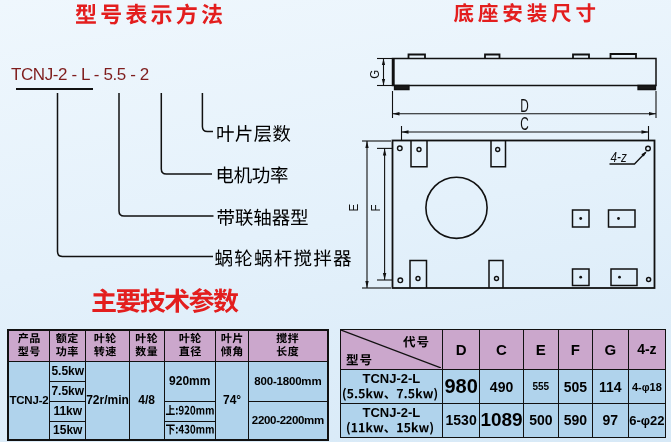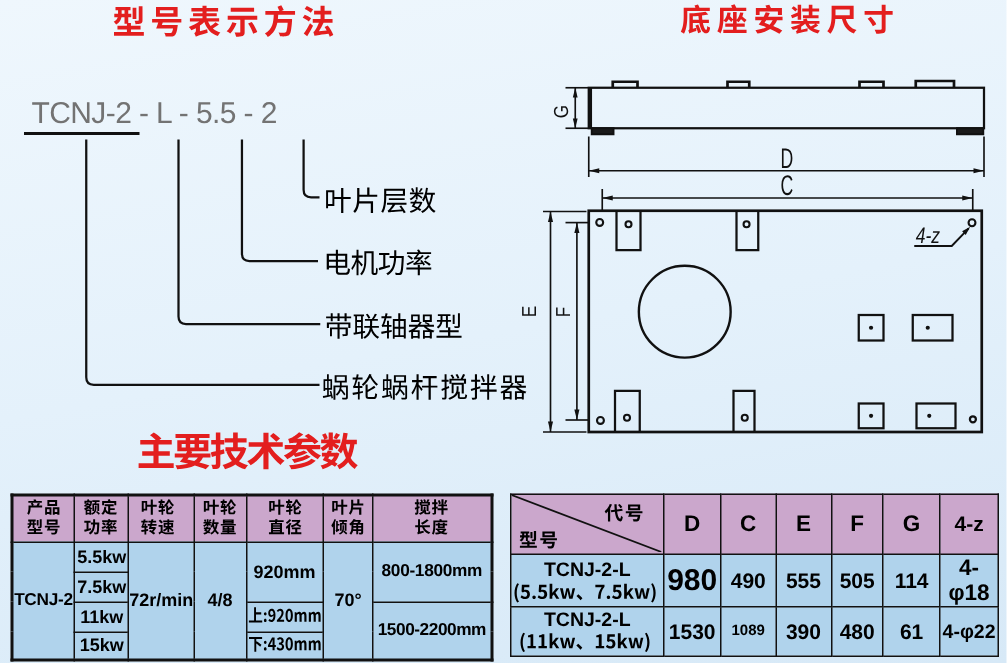--- a/index.html
+++ b/index.html
@@ -7,21 +7,21 @@
 table{border-collapse:collapse}
 td{border:1.2px solid #111;text-align:center;vertical-align:middle;color:#000;font-weight:bold;padding:0}
 .lt td{font-size:12px}
 .hd{background:#cba7cc}
 .bd{background:#b0d3ec}
 </style></head>
 <body>
 
 <div class="abs" style="left:15.5px;top:88px;width:77.5px;height:1.7px;background:#111"></div>
 
-<div class="abs" style="left:21px;top:65px;font-size:20px;color:#737373;letter-spacing:-0.4px;white-space:nowrap"><span>TCNJ-2</span><span> - L - 5.5 - 2</span></div>
+<div class="abs" style="left:11px;top:65px;font-size:17px;color:#7f1d1d;letter-spacing:-0.4px;white-space:nowrap"><span>TCNJ-2</span><span> - L - 5.5 - 2</span></div>
 
 <svg width="671" height="442" viewBox="0 0 671 442" style="position:absolute;left:0;top:0">
 <g>
       <path d="M88.4 5.1V12.6H90.9V5.1ZM92.5 4.1V13.5C92.5 13.7 92.4 13.8 92 13.8C91.7 13.9 90.7 13.9 89.7 13.8C90 14.4 90.3 15.5 90.4 16.1C92 16.1 93.1 16.1 93.9 15.7C94.8 15.3 95 14.7 95 13.5V4.1ZM83 6.9V9.2H81.1V6.9ZM78.3 17.2V19.6H84.6V21.3H76V23.8H95.9V21.3H87.3V19.6H93.7V17.2H87.3V15.4H85.5V11.5H87.5V9.2H85.5V6.9H87V4.6H77V6.9H78.7V9.2H76.2V11.5H78.5C78.1 12.6 77.4 13.7 75.8 14.5C76.2 14.9 77.1 15.9 77.5 16.4C79.7 15.2 80.6 13.4 81 11.5H83V15.8H84.6V17.2Z M106.6 6.9H115.6V8.9H106.6ZM104 4.6V11.2H118.4V4.6ZM101.4 12.6V15H105.5C105.1 16.4 104.5 17.9 104.1 19H115.4C115.1 20.6 114.7 21.5 114.3 21.8C114 22 113.8 22 113.3 22C112.6 22 111 22 109.5 21.8C110 22.5 110.4 23.6 110.4 24.3C111.9 24.4 113.4 24.4 114.2 24.4C115.2 24.3 116 24.1 116.6 23.5C117.4 22.8 118 21.1 118.4 17.7C118.5 17.4 118.5 16.6 118.5 16.6H107.9L108.5 15H120.9V12.6Z M130.6 24.5C131.2 24 132.2 23.7 138.5 21.8C138.4 21.3 138.2 20.2 138.1 19.5L133.3 20.8V17C134.4 16.3 135.3 15.5 136.2 14.6C137.9 19.2 140.6 22.4 145.2 24C145.6 23.2 146.3 22.2 146.9 21.6C144.9 21.1 143.2 20.2 141.9 19C143.2 18.3 144.6 17.3 145.9 16.4L143.7 14.8C142.8 15.6 141.6 16.6 140.4 17.4C139.7 16.4 139.1 15.5 138.7 14.4H146.1V12.1H137.7V10.9H144.5V8.8H137.7V7.6H145.4V5.4H137.7V3.8H135V5.4H127.6V7.6H135V8.8H128.7V10.9H135V12.1H126.6V14.4H132.9C131 15.9 128.3 17.2 125.9 18C126.4 18.5 127.2 19.5 127.6 20.1C128.6 19.8 129.6 19.3 130.6 18.8V20.4C130.6 21.3 130 21.9 129.5 22.1C129.9 22.7 130.4 23.8 130.6 24.5Z M154.9 14.8C154.1 17 152.7 19.4 151.1 20.9C151.8 21.2 153 22 153.5 22.4C155.1 20.8 156.7 18.1 157.7 15.5ZM165.4 15.7C166.8 17.9 168.3 20.7 168.8 22.5L171.5 21.3C170.9 19.4 169.3 16.7 167.8 14.7ZM153.8 5.2V7.8H169.4V5.2ZM151.8 10.5V13.2H160.2V21.3C160.2 21.6 160.1 21.7 159.7 21.7C159.3 21.8 157.7 21.7 156.4 21.7C156.8 22.5 157.2 23.7 157.4 24.5C159.3 24.5 160.7 24.4 161.8 24C162.8 23.6 163.1 22.9 163.1 21.4V13.2H171.5V10.5Z M185 4.5C185.4 5.4 185.9 6.5 186.3 7.3H176.9V9.9H182.5C182.3 14.6 181.9 19.6 176.6 22.4C177.3 22.9 178.1 23.9 178.5 24.6C182.5 22.3 184.1 18.8 184.9 15.1H191.8C191.5 19.1 191.1 21 190.5 21.5C190.2 21.7 189.9 21.8 189.5 21.8C188.8 21.8 187.3 21.8 185.7 21.6C186.2 22.3 186.6 23.4 186.7 24.2C188.2 24.3 189.6 24.3 190.5 24.2C191.5 24.1 192.2 23.9 192.9 23.2C193.8 22.2 194.3 19.7 194.7 13.7C194.7 13.4 194.7 12.6 194.7 12.6H185.3C185.3 11.7 185.4 10.8 185.5 9.9H196.7V7.3H187.6L189.2 6.7C188.8 5.8 188.1 4.5 187.5 3.5Z M203.1 6C204.5 6.6 206.3 7.7 207.2 8.5L208.7 6.3C207.8 5.6 205.9 4.6 204.5 4ZM201.8 11.9C203.2 12.5 205 13.5 205.9 14.3L207.4 12.1C206.4 11.4 204.5 10.4 203.2 9.9ZM202.5 22.4 204.8 24.2C206.1 22.1 207.5 19.6 208.7 17.2L206.7 15.5C205.4 18 203.7 20.8 202.5 22.4ZM209.8 24C210.5 23.6 211.6 23.4 219 22.5C219.4 23.2 219.6 23.9 219.8 24.5L222.2 23.3C221.6 21.5 220 18.9 218.5 17L216.4 18C216.9 18.7 217.4 19.5 217.8 20.3L212.6 20.9C213.7 19.2 214.8 17.2 215.7 15.2H221.7V12.7H216.4V9.6H220.9V7.1H216.4V3.8H213.7V7.1H209.4V9.6H213.7V12.7H208.5V15.2H212.6C211.8 17.4 210.7 19.3 210.3 19.9C209.8 20.7 209.4 21.2 208.9 21.3C209.2 22.1 209.6 23.4 209.8 24Z" fill="#e31e1e"></path>
     </g>
 
 <g>
       <path d="M463.6 17C464.3 18.7 465.1 20.9 465.4 22.2L467.4 21.4C467.1 20.1 466.2 18 465.5 16.4ZM459.5 22.3C459.9 22 460.6 21.7 464.2 20.6C464.2 20.1 464.2 19.2 464.2 18.5L461.9 19.1V15.3H466.2C467 19.3 468.5 22.2 470.7 22.2C472.3 22.2 473.1 21.5 473.4 18.4C472.8 18.2 472 17.7 471.5 17.3C471.4 19.1 471.2 19.9 470.9 19.9C470 19.9 469.2 18 468.6 15.3H472.6V13.1H468.2C468.1 12.2 468.1 11.3 468 10.4C469.5 10.2 470.9 10 472.2 9.7L470.4 7.8C467.8 8.4 463.4 8.8 459.6 8.9V19.1C459.6 19.9 459.1 20.2 458.7 20.4C459.1 20.8 459.4 21.7 459.5 22.3ZM465.9 13.1H461.9V10.8C463.1 10.8 464.4 10.7 465.6 10.6C465.7 11.5 465.8 12.3 465.9 13.1ZM463 3.7C463.2 4.1 463.5 4.6 463.6 5.1H455.8V10.9C455.8 13.9 455.6 18.2 453.9 21.1C454.5 21.4 455.6 22.1 456 22.5C457.9 19.3 458.2 14.2 458.2 10.9V7.3H473.2V5.1H466.3C466.1 4.4 465.7 3.6 465.3 3Z M487.3 3.7C487.6 4.1 487.9 4.6 488.1 5.1H480V10.6C480 13.7 479.9 18 478.2 20.9C478.8 21.2 479.9 21.9 480.3 22.3C481.6 19.9 482.1 16.6 482.3 13.7C482.8 14 483.7 14.7 484 15C484.7 14.4 485.3 13.7 485.8 12.8C486.5 13.4 487.1 14.2 487.5 14.7L488.7 13.2V15.7H483.5V17.8H488.7V19.8H482.2V22H497.7V19.8H491.1V17.8H496.5V15.7H491.1V13.9C491.5 14.2 492 14.7 492.3 14.9C493 14.3 493.5 13.7 494 12.9C494.9 13.6 495.8 14.5 496.3 15L497.7 13.4C497.1 12.8 495.9 11.8 494.9 11C495.2 10.3 495.4 9.4 495.6 8.5L493.4 8.3C493 10.2 492.3 11.9 491.1 13.1V8H488.7V12.9C488.3 12.3 487.4 11.5 486.7 10.8C486.9 10.1 487 9.3 487.1 8.5L484.9 8.3C484.6 10.5 483.8 12.4 482.3 13.6C482.4 12.5 482.4 11.5 482.4 10.7V7.3H497.5V5.1H490.9C490.6 4.4 490.1 3.6 489.7 2.9Z M510.3 3.7C510.5 4.2 510.8 4.8 511 5.4H503.9V10H506.4V7.7H518.6V10H521.3V5.4H514C513.7 4.7 513.2 3.8 512.9 3.1ZM515.1 13.5C514.6 14.6 513.9 15.6 513.1 16.5C511.9 16 510.8 15.6 509.7 15.2C510.1 14.7 510.4 14.1 510.8 13.5ZM505.8 16.3C507.3 16.8 509 17.4 510.7 18.1C508.8 19.1 506.4 19.8 503.6 20.1C504 20.7 504.8 21.8 505 22.4C508.4 21.8 511.2 20.8 513.4 19.3C515.9 20.4 518.1 21.5 519.6 22.5L521.5 20.4C520.1 19.5 517.9 18.4 515.5 17.4C516.5 16.3 517.4 15 518 13.5H521.7V11.1H512.1C512.5 10.3 512.9 9.5 513.2 8.7L510.5 8.1C510.1 9.1 509.6 10.1 509.1 11.1H503.5V13.5H507.8C507.1 14.5 506.5 15.4 505.9 16.2Z M527.7 5.5C528.6 6.1 529.7 7.1 530.2 7.7L531.7 6.2C531.1 5.6 530 4.7 529.1 4.1ZM535.3 13 535.7 14H527.6V15.9H533.8C532 16.9 529.6 17.7 527.2 18.1C527.7 18.5 528.3 19.3 528.6 19.9C529.6 19.6 530.7 19.3 531.7 19V19.3C531.7 20.2 531 20.6 530.5 20.7C530.8 21.1 531.1 22.1 531.2 22.6C531.7 22.3 532.6 22.1 538.4 20.9C538.3 20.4 538.4 19.5 538.5 18.9L534.1 19.8V17.9C535.1 17.3 536 16.7 536.8 15.9C538.4 19.3 541 21.4 545.3 22.3C545.6 21.7 546.2 20.8 546.6 20.3C544.9 20 543.5 19.6 542.3 18.9C543.3 18.4 544.5 17.7 545.5 17L544 15.9H546.3V14H538.4C538.2 13.4 538 12.9 537.7 12.4ZM540.6 17.7C540 17.2 539.6 16.6 539.1 15.9H543.5C542.8 16.5 541.6 17.2 540.6 17.7ZM539.2 3.2V5.6H534.8V7.7H539.2V10.1H535.3V12.2H545.7V10.1H541.6V7.7H546.1V5.6H541.6V3.2ZM527.3 10.2 528.1 12.2C529.2 11.7 530.5 11.2 531.8 10.6V13.1H534.1V3.2H531.8V8.4C530.1 9.1 528.5 9.8 527.3 10.2Z M554.4 3.9V10C554.4 13.3 554.2 17.8 551.5 20.8C552.1 21.1 553.2 22 553.6 22.5C555.9 19.9 556.7 16 556.9 12.6H561.3C562.6 17.4 564.9 20.7 569.3 22.3C569.7 21.6 570.4 20.5 571 20C567.2 18.9 565 16.2 563.9 12.6H569.1V3.9ZM557 6.3H566.5V10.2H557V10Z M578.4 12.5C579.8 14 581.3 16.1 581.9 17.5L584.2 16.1C583.5 14.7 581.9 12.6 580.5 11.2ZM587.8 3.2V7.3H576.4V9.8H587.8V19.2C587.8 19.7 587.6 19.8 587.1 19.8C586.5 19.8 584.8 19.8 583.1 19.8C583.5 20.5 584 21.7 584.2 22.5C586.4 22.5 588 22.4 589.1 22C590.1 21.6 590.4 20.9 590.4 19.2V9.8H595.1V7.3H590.4V3.2Z" fill="#e31e1e"></path>
     </g>
 
@@ -210,34 +210,34 @@
             <path transform="translate(27.2,24.4) scale(1.000,1)" d="M8.3 -9.2C7.4 -8.2 5.8 -7.3 4.3 -6.7C4.7 -6.5 5.2 -5.9 5.4 -5.6C6.8 -6.3 8.5 -7.4 9.6 -8.6ZM0.6 -5.2V-3.9H2.5V-1.1C2.5 -0.6 2.2 -0.4 1.9 -0.2C2.1 0 2.3 0.6 2.4 0.9C2.8 0.7 3.3 0.5 6.3 -0.2C6.3 -0.5 6.2 -1.1 6.2 -1.5L3.8 -1V-3.9H5.2C6.1 -1.6 7.5 -0.1 9.8 0.6C10 0.2 10.4 -0.3 10.7 -0.6C8.7 -1.1 7.3 -2.3 6.6 -3.9H10.4V-5.2H3.8V-9.3H2.5V-5.2Z M15.7 -6.9V-6.2H14.3V-5.1H15.7V-3.4H20.3V-5.1H21.9V-6.2H20.3V-6.9H19V-6.2H17V-6.9ZM19 -5.1V-4.4H17V-5.1ZM19.4 -2C19 -1.6 18.5 -1.3 17.9 -1.1C17.3 -1.3 16.8 -1.6 16.4 -2ZM14.3 -3V-2H15.5L15.1 -1.8C15.5 -1.3 15.9 -0.9 16.4 -0.6C15.6 -0.4 14.7 -0.3 13.8 -0.2C14 0.1 14.2 0.6 14.3 0.9C15.6 0.8 16.8 0.5 17.8 0.2C18.9 0.6 20.1 0.8 21.4 1C21.6 0.6 21.9 0.1 22.2 -0.2C21.2 -0.2 20.2 -0.4 19.4 -0.6C20.2 -1.1 20.9 -1.7 21.4 -2.6L20.5 -3L20.3 -3ZM16.6 -9.1C16.7 -8.9 16.8 -8.6 16.9 -8.4H12.7V-5.5C12.7 -3.8 12.7 -1.3 11.8 0.4C12.1 0.5 12.7 0.8 13 1C13.9 -0.8 14 -3.6 14 -5.5V-7.2H22V-8.4H18.4C18.2 -8.7 18.1 -9.1 17.9 -9.4Z" fill="#000"></path>
           </svg>
         </td>
 </tr>
 <tr style="height:20px">
 <td class="bd" rowspan="4" style="font-size:11.5px;letter-spacing:-0.2px">TCNJ-2</td>
 <td class="bd">5.5kw</td>
 <td class="bd" rowspan="4">72r/min</td>
 <td class="bd" rowspan="4">4/8</td>
 <td class="bd" rowspan="2">920mm</td>
-<td class="bd" rowspan="4">70°</td>
+<td class="bd" rowspan="4">74°</td>
 <td class="bd" rowspan="2" style="font-size:11.5px;letter-spacing:-0.2px;white-space:nowrap">800-1800mm</td>
 </tr>
 <tr style="height:20px">
         <td class="bd">7.5kw</td>
       </tr>
 <tr style="height:20px">
 <td class="bd">11kw</td>
 <td class="bd">
           <svg width="50" height="16" viewBox="0 0 50 16" style="display:block">
             <path transform="translate(0.5,11.5) scale(0.848,1)" d="M4.6 -9.6V-0.9H0.5V0.5H11V-0.9H6.1V-4.9H10.2V-6.3H6.1V-9.6Z M13.4 -4.2C14 -4.2 14.4 -4.7 14.4 -5.3C14.4 -5.9 14 -6.4 13.4 -6.4C12.8 -6.4 12.3 -5.9 12.3 -5.3C12.3 -4.7 12.8 -4.2 13.4 -4.2ZM13.4 0.2C14 0.2 14.4 -0.3 14.4 -0.9C14.4 -1.6 14 -2 13.4 -2C12.8 -2 12.3 -1.6 12.3 -0.9C12.3 -0.3 12.8 0.2 13.4 0.2Z M18.2 0.2C19.9 0.2 21.4 -1.2 21.4 -4.5C21.4 -7.4 20 -8.7 18.4 -8.7C16.9 -8.7 15.7 -7.6 15.7 -5.8C15.7 -4 16.7 -3.2 18.1 -3.2C18.7 -3.2 19.4 -3.5 19.9 -4.1C19.8 -1.9 19 -1.2 18.1 -1.2C17.6 -1.2 17 -1.5 16.7 -1.8L15.8 -0.8C16.3 -0.3 17.1 0.2 18.2 0.2ZM19.9 -5.3C19.4 -4.6 18.9 -4.4 18.5 -4.4C17.7 -4.4 17.2 -4.8 17.2 -5.8C17.2 -6.9 17.8 -7.4 18.4 -7.4C19.1 -7.4 19.7 -6.8 19.9 -5.3Z M22.5 0H28.2V-1.4H26.4C26 -1.4 25.4 -1.4 25 -1.3C26.5 -2.9 27.8 -4.5 27.8 -6C27.8 -7.6 26.7 -8.7 25.1 -8.7C24 -8.7 23.2 -8.2 22.4 -7.4L23.4 -6.5C23.8 -6.9 24.3 -7.3 24.9 -7.3C25.7 -7.3 26.2 -6.8 26.2 -6C26.2 -4.6 24.8 -3 22.5 -1Z M32.2 0.2C33.9 0.2 35.1 -1.4 35.1 -4.3C35.1 -7.2 33.9 -8.7 32.2 -8.7C30.5 -8.7 29.3 -7.2 29.3 -4.3C29.3 -1.4 30.5 0.2 32.2 0.2ZM32.2 -1.2C31.5 -1.2 30.9 -1.9 30.9 -4.3C30.9 -6.7 31.5 -7.4 32.2 -7.4C32.9 -7.4 33.5 -6.7 33.5 -4.3C33.5 -1.9 32.9 -1.2 32.2 -1.2Z M36.5 0H38.2V-4.4C38.6 -4.9 39.1 -5.2 39.4 -5.2C40 -5.2 40.3 -4.8 40.3 -3.8V0H42V-4.4C42.5 -4.9 42.9 -5.2 43.3 -5.2C43.9 -5.2 44.1 -4.8 44.1 -3.8V0H45.8V-4C45.8 -5.6 45.2 -6.6 43.8 -6.6C43 -6.6 42.4 -6.1 41.8 -5.5C41.5 -6.2 40.9 -6.6 40 -6.6C39.2 -6.6 38.6 -6.1 38 -5.6H38L37.9 -6.4H36.5Z M47.6 0H49.3V-4.4C49.7 -4.9 50.1 -5.2 50.5 -5.2C51.1 -5.2 51.4 -4.8 51.4 -3.8V0H53.1V-4.4C53.6 -4.9 54 -5.2 54.3 -5.2C54.9 -5.2 55.2 -4.8 55.2 -3.8V0H56.9V-4C56.9 -5.6 56.3 -6.6 54.9 -6.6C54.1 -6.6 53.5 -6.1 52.9 -5.5C52.6 -6.2 52 -6.6 51.1 -6.6C50.3 -6.6 49.7 -6.1 49.1 -5.6H49.1L49 -6.4H47.6Z" fill="#000"></path>
           </svg>
         </td>
-<td class="bd" rowspan="2" style="font-size:11.5px;letter-spacing:-0.3px;white-space:nowrap">1500-2200mm</td>
+<td class="bd" rowspan="2" style="font-size:11.5px;letter-spacing:-0.3px;white-space:nowrap">2200-2200mm</td>
 </tr>
 <tr>
         <td class="bd">15kw</td>
 <td class="bd">
           <svg width="50" height="16" viewBox="0 0 50 16" style="display:block">
             <path transform="translate(0.5,11.5) scale(0.848,1)" d="M0.6 -8.9V-7.5H4.8V1H6.3V-4.5C7.4 -3.8 8.7 -3 9.4 -2.4L10.4 -3.6C9.5 -4.4 7.8 -5.4 6.5 -6L6.3 -5.7V-7.5H10.9V-8.9Z M13.4 -4.2C14 -4.2 14.4 -4.7 14.4 -5.3C14.4 -5.9 14 -6.4 13.4 -6.4C12.8 -6.4 12.3 -5.9 12.3 -5.3C12.3 -4.7 12.8 -4.2 13.4 -4.2ZM13.4 0.2C14 0.2 14.4 -0.3 14.4 -0.9C14.4 -1.6 14 -2 13.4 -2C12.8 -2 12.3 -1.6 12.3 -0.9C12.3 -0.3 12.8 0.2 13.4 0.2Z M19.1 0H20.7V-2.2H21.7V-3.5H20.7V-8.5H18.7L15.5 -3.4V-2.2H19.1ZM19.1 -3.5H17.1L18.4 -5.6C18.7 -6.1 18.9 -6.5 19.1 -7H19.2C19.1 -6.5 19.1 -5.7 19.1 -5.2Z M25.2 0.2C26.8 0.2 28.2 -0.7 28.2 -2.3C28.2 -3.4 27.4 -4.1 26.5 -4.4V-4.5C27.4 -4.8 27.9 -5.5 27.9 -6.4C27.9 -7.9 26.8 -8.7 25.1 -8.7C24.1 -8.7 23.3 -8.3 22.6 -7.6L23.4 -6.6C23.9 -7.1 24.4 -7.3 25 -7.3C25.8 -7.3 26.2 -6.9 26.2 -6.3C26.2 -5.5 25.7 -5 24.1 -5V-3.8C26 -3.8 26.5 -3.2 26.5 -2.4C26.5 -1.6 25.9 -1.2 25 -1.2C24.2 -1.2 23.6 -1.6 23.1 -2.1L22.3 -1C22.9 -0.3 23.8 0.2 25.2 0.2Z M32.2 0.2C33.9 0.2 35.1 -1.4 35.1 -4.3C35.1 -7.2 33.9 -8.7 32.2 -8.7C30.5 -8.7 29.3 -7.2 29.3 -4.3C29.3 -1.4 30.5 0.2 32.2 0.2ZM32.2 -1.2C31.5 -1.2 30.9 -1.9 30.9 -4.3C30.9 -6.7 31.5 -7.4 32.2 -7.4C32.9 -7.4 33.5 -6.7 33.5 -4.3C33.5 -1.9 32.9 -1.2 32.2 -1.2Z M36.5 0H38.2V-4.4C38.6 -4.9 39.1 -5.2 39.4 -5.2C40 -5.2 40.3 -4.8 40.3 -3.8V0H42V-4.4C42.5 -4.9 42.9 -5.2 43.3 -5.2C43.9 -5.2 44.1 -4.8 44.1 -3.8V0H45.8V-4C45.8 -5.6 45.2 -6.6 43.8 -6.6C43 -6.6 42.4 -6.1 41.8 -5.5C41.5 -6.2 40.9 -6.6 40 -6.6C39.2 -6.6 38.6 -6.1 38 -5.6H38L37.9 -6.4H36.5Z M47.6 0H49.3V-4.4C49.7 -4.9 50.1 -5.2 50.5 -5.2C51.1 -5.2 51.4 -4.8 51.4 -3.8V0H53.1V-4.4C53.6 -4.9 54 -5.2 54.3 -5.2C54.9 -5.2 55.2 -4.8 55.2 -3.8V0H56.9V-4C56.9 -5.6 56.3 -6.6 54.9 -6.6C54.1 -6.6 53.5 -6.1 52.9 -5.5C52.6 -6.2 52 -6.6 51.1 -6.6C50.3 -6.6 49.7 -6.1 49.1 -5.6H49.1L49 -6.4H47.6Z" fill="#000"></path>
           </svg>
         </td>
       </tr>
 </tbody>
@@ -272,29 +272,29 @@
 <td class="hd" style="font-size:15px">F</td>
 <td class="hd" style="font-size:15px">G</td>
 <td class="hd" style="font-size:14px">4-z</td>
 </tr>
 <tr style="height:34px">
 <td class="bd" style="font-size:13px;line-height:16px">TCNJ-2-L<br><svg width="98" height="15" viewBox="0 0 98 15" style="display:block">
             <path transform="translate(0.9,11.2) scale(1.000,1)" d="M2.9 2.5 4.1 2C3 0.2 2.6 -1.9 2.6 -3.9C2.6 -6 3 -8.1 4.1 -9.9L2.9 -10.4C1.8 -8.5 1.1 -6.4 1.1 -3.9C1.1 -1.4 1.8 0.6 2.9 2.5Z M8.2 0.2C9.9 0.2 11.4 -1 11.4 -3.1C11.4 -5.1 10.1 -6 8.6 -6C8.1 -6 7.8 -5.9 7.5 -5.8L7.6 -7.7H11V-9.3H6L5.8 -4.8L6.6 -4.2C7.2 -4.6 7.5 -4.7 8 -4.7C8.9 -4.7 9.6 -4.1 9.6 -3C9.6 -1.9 8.9 -1.3 7.9 -1.3C7.1 -1.3 6.4 -1.8 5.9 -2.3L5.1 -1.1C5.8 -0.4 6.7 0.2 8.2 0.2Z M14.1 0.2C14.8 0.2 15.3 -0.4 15.3 -1C15.3 -1.7 14.8 -2.2 14.1 -2.2C13.5 -2.2 13 -1.7 13 -1C13 -0.4 13.5 0.2 14.1 0.2Z M19.6 0.2C21.3 0.2 22.9 -1 22.9 -3.1C22.9 -5.1 21.6 -6 20 -6C19.6 -6 19.2 -5.9 18.9 -5.8L19.1 -7.7H22.4V-9.3H17.5L17.2 -4.8L18.1 -4.2C18.6 -4.6 18.9 -4.7 19.5 -4.7C20.4 -4.7 21 -4.1 21 -3C21 -1.9 20.3 -1.3 19.4 -1.3C18.5 -1.3 17.9 -1.8 17.3 -2.3L16.5 -1.1C17.2 -0.4 18.2 0.2 19.6 0.2Z M24.5 0H26.3V-1.8L27.3 -2.9L29 0H31L28.4 -4.1L30.8 -7H28.8L26.4 -4H26.3V-10H24.5Z M33.2 0H35.3L36.1 -3.1C36.2 -3.7 36.3 -4.4 36.4 -5.1H36.5C36.6 -4.4 36.8 -3.7 36.9 -3.1L37.6 0H39.8L41.5 -7H39.8L39.1 -3.6C38.9 -2.9 38.8 -2.2 38.7 -1.5H38.7C38.5 -2.2 38.4 -2.9 38.2 -3.6L37.3 -7H35.7L34.9 -3.6C34.7 -2.9 34.6 -2.2 34.4 -1.5H34.4C34.2 -2.2 34.2 -2.9 34 -3.6L33.3 -7H31.4Z M45.1 0.9 46.4 -0.3C45.8 -1.1 44.6 -2.3 43.7 -3L42.4 -1.9C43.2 -1.2 44.3 -0.1 45.1 0.9Z M56.7 0H58.5C58.7 -3.6 59 -5.5 61.1 -8.1V-9.3H55V-7.7H59.2C57.4 -5.3 56.9 -3.2 56.7 0Z M63.8 0.2C64.4 0.2 64.9 -0.4 64.9 -1C64.9 -1.7 64.4 -2.2 63.8 -2.2C63.1 -2.2 62.6 -1.7 62.6 -1C62.6 -0.4 63.1 0.2 63.8 0.2Z M69.3 0.2C71 0.2 72.5 -1 72.5 -3.1C72.5 -5.1 71.2 -6 69.7 -6C69.2 -6 68.9 -5.9 68.5 -5.8L68.7 -7.7H72.1V-9.3H67.1L66.9 -4.8L67.7 -4.2C68.3 -4.6 68.6 -4.7 69.1 -4.7C70 -4.7 70.7 -4.1 70.7 -3C70.7 -1.9 70 -1.3 69 -1.3C68.2 -1.3 67.5 -1.8 67 -2.3L66.1 -1.1C66.8 -0.4 67.8 0.2 69.3 0.2Z M74.2 0H76V-1.8L77 -2.9L78.7 0H80.7L78 -4.1L80.4 -7H78.4L76 -4H76V-10H74.2Z M82.9 0H85L85.7 -3.1C85.8 -3.7 86 -4.4 86.1 -5.1H86.1C86.3 -4.4 86.4 -3.7 86.5 -3.1L87.3 0H89.5L91.2 -7H89.5L88.7 -3.6C88.6 -2.9 88.5 -2.2 88.4 -1.5H88.3C88.1 -2.2 88 -2.9 87.9 -3.6L87 -7H85.4L84.5 -3.6C84.3 -2.9 84.2 -2.2 84.1 -1.5H84C83.9 -2.2 83.8 -2.9 83.7 -3.6L82.9 -7H81.1Z M93.3 2.5C94.5 0.6 95.2 -1.4 95.2 -3.9C95.2 -6.4 94.5 -8.5 93.3 -10.4L92.2 -9.9C93.2 -8.1 93.7 -6 93.7 -3.9C93.7 -1.9 93.2 0.2 92.2 2Z" fill="#000"></path>
           </svg></td>
 <td class="bd" style="font-size:20px">980</td>
 <td class="bd" style="font-size:14px">490</td>
-<td class="bd" style="font-size:14px">555</td>
+<td class="bd" style="font-size:10px">555</td>
 <td class="bd" style="font-size:14px">505</td>
 <td class="bd" style="font-size:14px">114</td>
-<td class="bd" style="font-size:15px">4-φ18</td>
+<td class="bd" style="font-size:11px">4-φ18</td>
 </tr>
 <tr>
 <td class="bd" style="font-size:13px;line-height:16px">TCNJ-2-L<br><svg width="98" height="15" viewBox="0 0 98 15" style="display:block">
             <path transform="translate(4.9,11.2) scale(1.000,1)" d="M2.9 2.5 4.1 2C3 0.2 2.6 -1.9 2.6 -3.9C2.6 -6 3 -8.1 4.1 -9.9L2.9 -10.4C1.8 -8.5 1.1 -6.4 1.1 -3.9C1.1 -1.4 1.8 0.6 2.9 2.5Z M5.8 0H11.3V-1.5H9.6V-9.3H8.2C7.6 -8.9 7 -8.7 6.1 -8.5V-7.3H7.8V-1.5H5.8Z M13.1 0H18.7V-1.5H17V-9.3H15.6C15 -8.9 14.4 -8.7 13.4 -8.5V-7.3H15.1V-1.5H13.1Z M20.5 0H22.3V-1.8L23.2 -2.9L25 0H27L24.3 -4.1L26.7 -7H24.7L22.3 -4H22.3V-10H20.5Z M29.2 0H31.3L32 -3.1C32.1 -3.7 32.2 -4.4 32.4 -5.1H32.4C32.6 -4.4 32.7 -3.7 32.8 -3.1L33.6 0H35.7L37.5 -7H35.8L35 -3.6C34.9 -2.9 34.8 -2.2 34.7 -1.5H34.6C34.4 -2.2 34.3 -2.9 34.2 -3.6L33.3 -7H31.7L30.8 -3.6C30.6 -2.9 30.5 -2.2 30.4 -1.5H30.3C30.2 -2.2 30.1 -2.9 30 -3.6L29.2 -7H27.4Z M41 0.9 42.3 -0.3C41.7 -1.1 40.5 -2.3 39.6 -3L38.3 -1.9C39.2 -1.2 40.2 -0.1 41 0.9Z M51.3 0H56.9V-1.5H55.2V-9.3H53.8C53.2 -8.9 52.6 -8.7 51.6 -8.5V-7.3H53.3V-1.5H51.3Z M61.1 0.2C62.8 0.2 64.4 -1 64.4 -3.1C64.4 -5.1 63.1 -6 61.5 -6C61.1 -6 60.8 -5.9 60.4 -5.8L60.6 -7.7H64V-9.3H59L58.8 -4.8L59.6 -4.2C60.1 -4.6 60.4 -4.7 61 -4.7C61.9 -4.7 62.5 -4.1 62.5 -3C62.5 -1.9 61.9 -1.3 60.9 -1.3C60 -1.3 59.4 -1.8 58.9 -2.3L58 -1.1C58.7 -0.4 59.7 0.2 61.1 0.2Z M66 0H67.9V-1.8L68.8 -2.9L70.5 0H72.5L69.9 -4.1L72.3 -7H70.3L67.9 -4H67.9V-10H66Z M74.8 0H76.9L77.6 -3.1C77.7 -3.7 77.8 -4.4 78 -5.1H78C78.1 -4.4 78.3 -3.7 78.4 -3.1L79.2 0H81.3L83 -7H81.3L80.6 -3.6C80.5 -2.9 80.4 -2.2 80.2 -1.5H80.2C80 -2.2 79.9 -2.9 79.7 -3.6L78.9 -7H77.2L76.4 -3.6C76.2 -2.9 76.1 -2.2 76 -1.5H75.9C75.8 -2.2 75.7 -2.9 75.6 -3.6L74.8 -7H73Z M85.2 2.5C86.4 0.6 87.1 -1.4 87.1 -3.9C87.1 -6.4 86.4 -8.5 85.2 -10.4L84.1 -9.9C85.1 -8.1 85.6 -6 85.6 -3.9C85.6 -1.9 85.1 0.2 84.1 2Z" fill="#000"></path>
           </svg></td>
 <td class="bd" style="font-size:14px">1530</td>
-<td class="bd" style="font-size:10px">1089</td>
-<td class="bd" style="font-size:14px">390</td>
-<td class="bd" style="font-size:14px">480</td>
-<td class="bd" style="font-size:14px">61</td>
-<td class="bd" style="font-size:13px">4-φ22</td>
+<td class="bd" style="font-size:19px">1089</td>
+<td class="bd" style="font-size:14px">500</td>
+<td class="bd" style="font-size:14px">590</td>
+<td class="bd" style="font-size:14px">97</td>
+<td class="bd" style="font-size:13px">6-φ22</td>
 </tr>
 </tbody>
   </table>
 </body></html>

